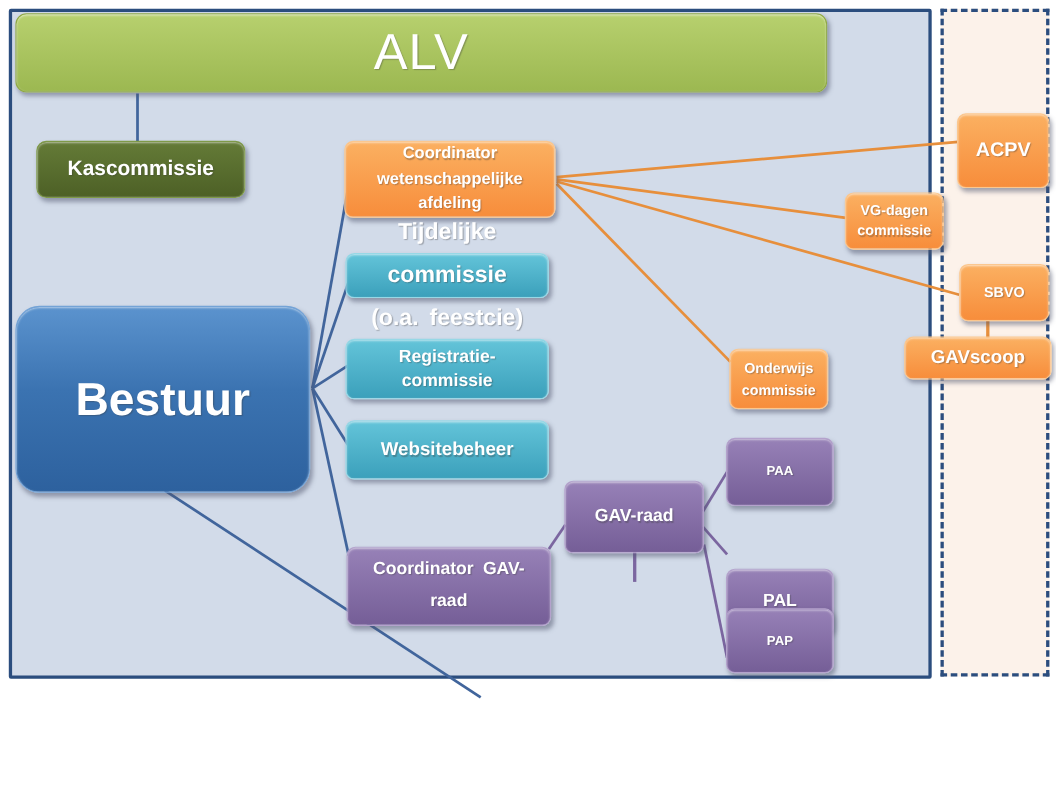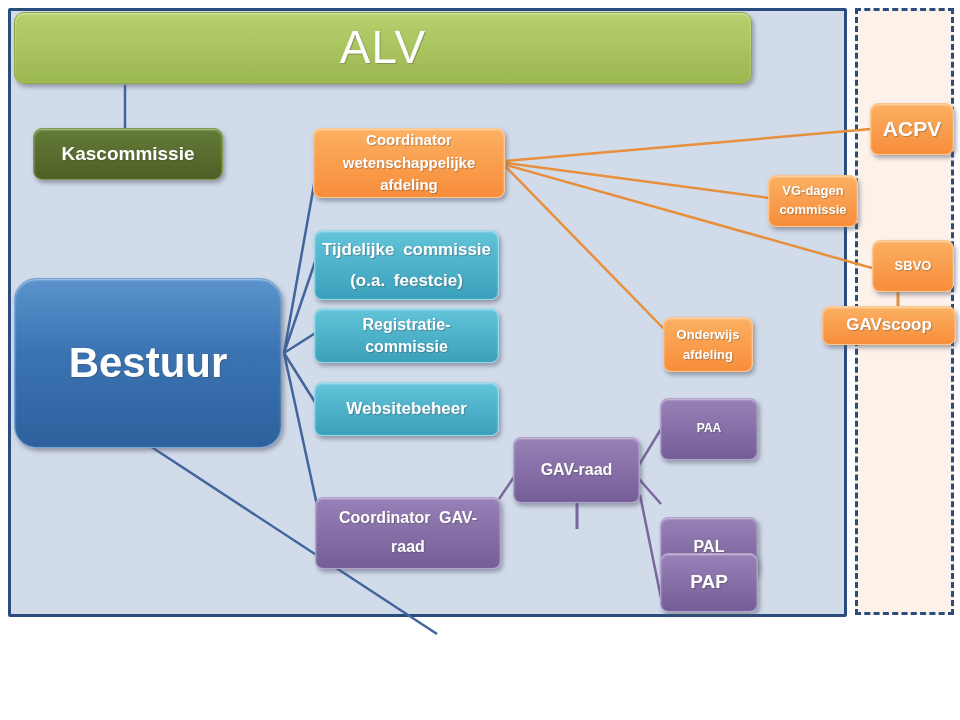--- a/index.html
+++ b/index.html
@@ -61,31 +61,31 @@
   .c-purple  { background: linear-gradient(#9781b7, #755e97); border: 1px solid #b4a2cc; }
   .c-lpurple { background: linear-gradient(#c7b9da, #ab98c3); border: 1px solid #dad1e7; }
   .c-red     { background: linear-gradient(#d66c67, #bb4c48); border: 1px solid #e09390; }
 
   .wide-words { word-spacing: 4px; }
 
   .n-alv          { left: 14px;  top: 12px;  width: 738px; height: 72px; font-size: 46px; font-weight: 500; letter-spacing: 1px; border-radius: 10px; }
   .n-kascommissie { left: 33px;  top: 128px; width: 190px; height: 52px; font-size: 19px; border-radius: 9px; }
   .n-bestuur      { left: 14px;  top: 278px; width: 268px; height: 170px; font-size: 42px; border-radius: 22px; }
   .n-coord-wet    { left: 313px; top: 128px; width: 192px; height: 70px; font-size: 15px; line-height: 1.5; }
-  .n-tijdelijke   { left: 314px; top: 230px; width: 185px; height: 70px; font-size: 17px; line-height: 1.85; }
+  .n-tijdelijke   { left: 314px; top: 230px; width: 185px; height: 41px; font-size: 21px; line-height: 1.85; }
   .n-registratie  { left: 314px; top: 308px; width: 185px; height: 55px; font-size: 16px; line-height: 1.35; }
   .n-website      { left: 314px; top: 382px; width: 185px; height: 54px; font-size: 17px; }
   .n-coord-gav    { left: 315px; top: 497px; width: 186px; height: 72px; font-size: 16px; line-height: 1.8; }
   .n-gav-raad     { left: 513px; top: 437px; width: 127px; height: 66px; font-size: 16px; }
   .n-diverse      { left: 515px; top: 528px; width: 126px; height: 69px; font-size: 15px; line-height: 2.0; }
   .n-paa          { left: 660px; top: 398px; width: 98px;  height: 62px; font-size: 12px; }
   .n-pal          { left: 660px; top: 477px; width: 98px;  height: 60px; font-size: 16px; margin-top: 40px; }
-  .n-pap          { left: 660px; top: 553px; width: 98px;  height: 59px; font-size: 19px; }
+  .n-pap          { left: 660px; top: 553px; width: 98px;  height: 59px; font-size: 12px; }
   .n-onderwijs    { left: 663px; top: 317px; width: 90px;  height: 55px; font-size: 13px; line-height: 1.5; }
-  .n-acpv         { left: 870px; top: 103px; width: 84px;  height: 52px; font-size: 21px; }
+  .n-acpv         { left: 870px; top: 103px; width: 84px;  height: 68px; font-size: 18px; }
   .n-vgdagen      { left: 768px; top: 175px; width: 90px;  height: 52px; font-size: 13px; line-height: 1.45; }
   .n-sbvo         { left: 872px; top: 240px; width: 82px;  height: 52px; font-size: 13px; }
   .n-gavscoop     { left: 822px; top: 306px; width: 134px; height: 39px; font-size: 17px; }
   .n-afgevaardigden { left: 10px; top: 633px; width: 917px; height: 72px; font-size: 15px; line-height: 2.1; border-radius: 10px; }
 </style>
 </head>
 <body>
 
 <div class="canvas">
 
@@ -129,21 +129,21 @@
   <div class="node c-teal n-website">Websitebeheer</div>
   <div class="node c-purple n-coord-gav wide-words">Coordinator GAV-
 raad</div>
 
   <div class="node c-purple n-gav-raad">GAV-raad</div>
   <div class="node c-purple n-paa">PAA</div>
   <div class="node c-purple n-pal">PAL</div>
   <div class="node c-purple n-pap">PAP</div>
 
   <div class="node c-orange n-onderwijs">Onderwijs
-afdeling</div>
+commissie</div>
   <div class="node c-orange n-acpv">ACPV</div>
   <div class="node c-orange n-vgdagen">VG-dagen
 commissie</div>
   <div class="node c-orange n-sbvo">SBVO</div>
   <div class="node c-orange n-gavscoop">GAVscoop</div>
 
 
 </div>
 
 </body></html>

